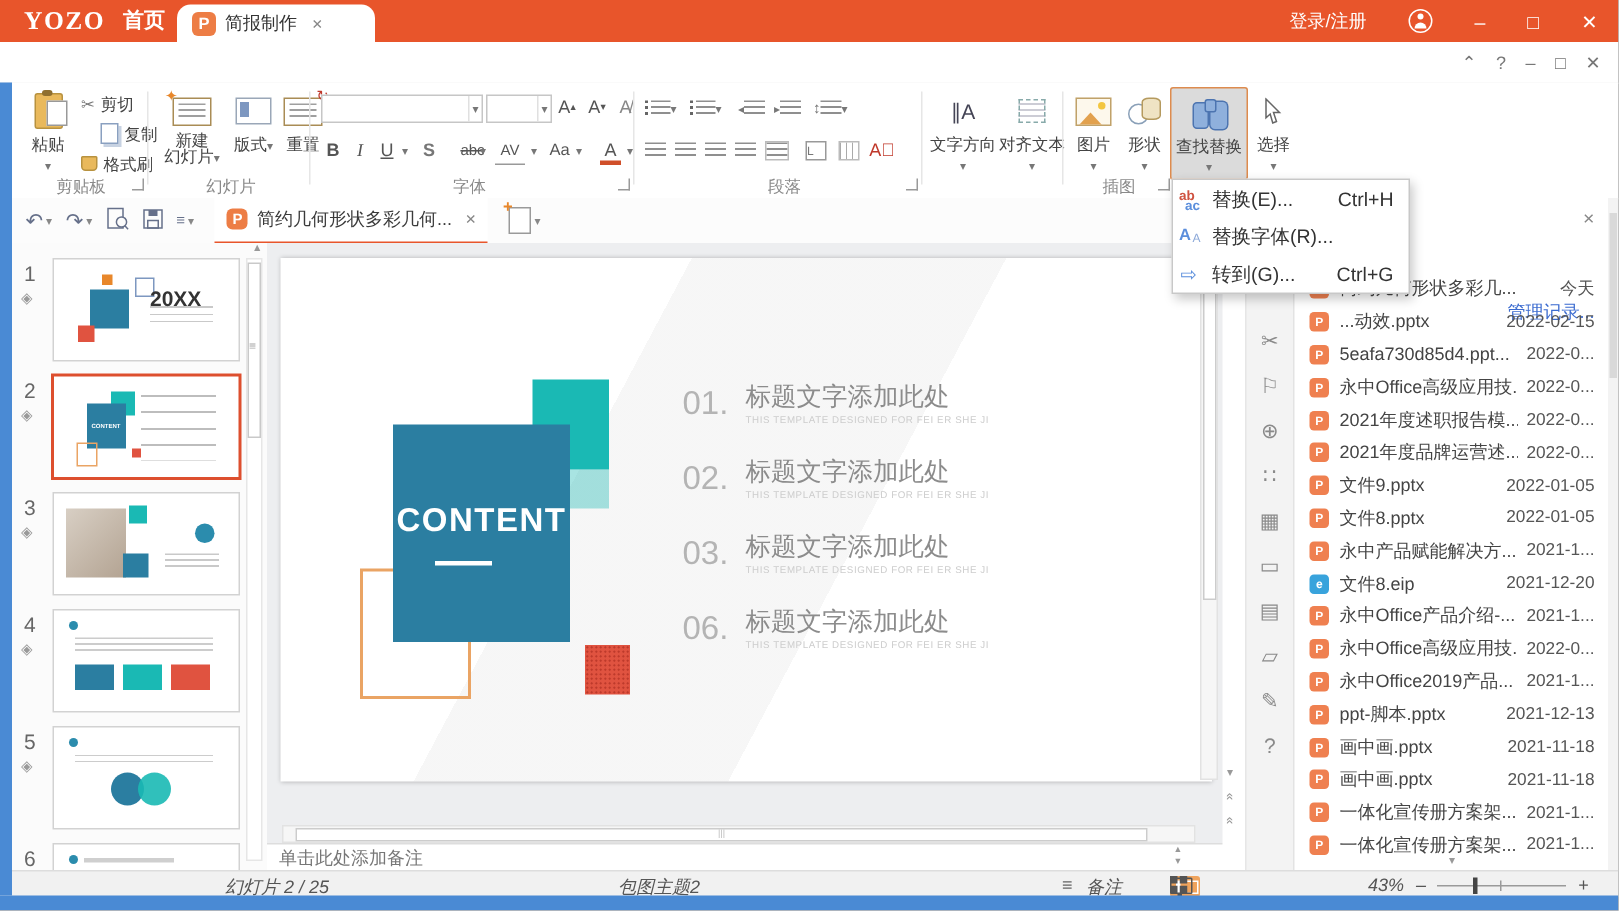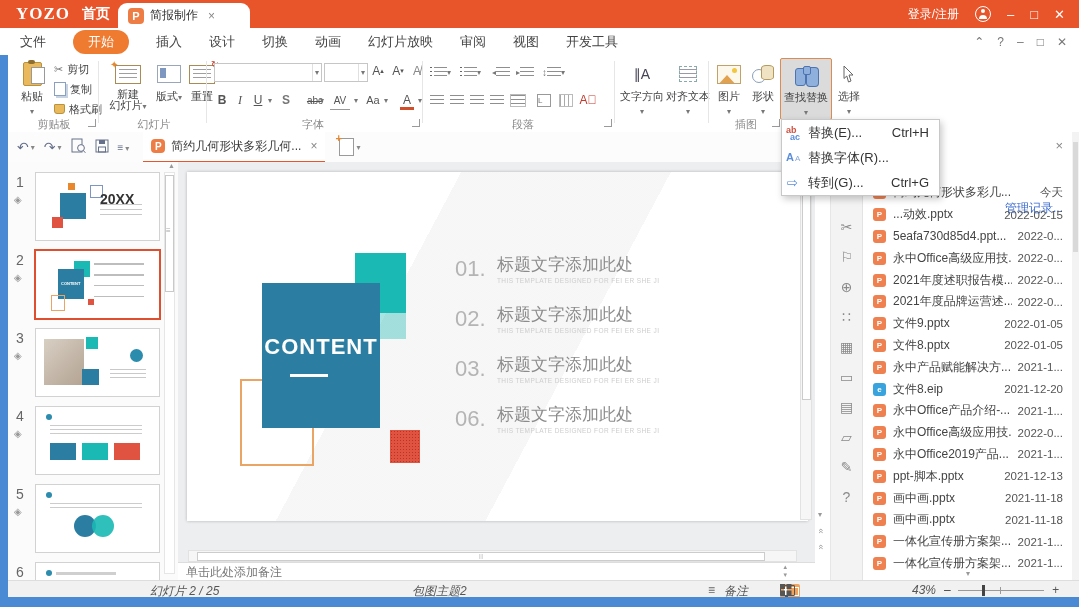--- a/index.html
+++ b/index.html
@@ -6,21 +6,21 @@
   .app{position:relative;width:1079px;height:607px;overflow:hidden;background:#fff;
        font-family:"Liberation Sans","DejaVu Sans",sans-serif;font-size:12px;color:#333;}
   
   .titlebar{position:absolute;left:0;top:0;right:0;height:28px;background:#e8552b;display:flex;align-items:center;}
   .logo{font-family:"Liberation Serif","DejaVu Serif",serif;font-weight:bold;color:#fff;font-size:17px;margin-left:16px;letter-spacing:1px;}
   .home-lbl{color:#fff;font-weight:bold;font-size:14px;margin-left:12px;}
   .doc-tab{position:absolute;left:118px;top:3px;height:25px;min-width:112px;background:#fff;border-radius:9px 9px 0 0;display:flex;align-items:center;padding:0 10px;}
   .picon{width:16px;height:16px;border-radius:4px;background:#ed7d45;color:#fff;font-weight:bold;font-size:11px;display:flex;align-items:center;justify-content:center;flex:0 0 auto;}
   .doc-tab .t-lbl{margin:0 10px 0 6px;color:#333;}
   .x-gray{color:#888;font-size:12px;}
-  .tb-right{margin-left:auto;display:flex;align-items:center;gap:16px;color:#fff;padding-right:14px;font-size:12px;}
+  .tb-right{margin-left:auto;display:flex;align-items:center;gap:28px;color:#fff;padding-right:14px;font-size:12px;}
   .avatar{width:14px;height:14px;border:1px solid #fff;border-radius:50%;position:relative;}
   .avatar::before{content:"";position:absolute;left:4.5px;top:2px;width:4px;height:4px;border-radius:50%;background:#fff;}
   .avatar::after{content:"";position:absolute;left:2.5px;top:7.5px;width:8px;height:4px;border-radius:4px 4px 0 0;background:#fff;}
   .winbtn{font-size:13px;line-height:1;}
   
   .menubar{position:absolute;left:0;top:28px;right:0;height:27px;background:#fff;border-bottom:1px solid #ececec;display:flex;align-items:center;}
   .menus{display:flex;align-items:center;gap:27px;padding-left:20px;}
   .menu-item{font-size:13px;color:#444;white-space:nowrap;}
   .menu-item.active{background:#ef7b31;color:#fff;padding:3px 15px;border-radius:12px;}
   .menu-right{position:absolute;right:12px;top:0;height:27px;display:flex;align-items:center;gap:13px;color:#777;font-size:12px;}
@@ -203,42 +203,20 @@
     <div class="tb-right">
       <span>登录/注册</span>
       <span class="avatar"></span>
       <span class="winbtn">–</span>
       <span class="winbtn">□</span>
       <span class="winbtn">✕</span>
     </div>
   </div>
 
   <div class="menubar">
-    <div class="menus">
-
-        <span class="menu-item">文件</span>
-
-        <span class="menu-item active">开始</span>
-
-        <span class="menu-item">插入</span>
-
-        <span class="menu-item">设计</span>
-
-        <span class="menu-item">切换</span>
-
-        <span class="menu-item">动画</span>
-
-        <span class="menu-item">幻灯片放映</span>
-
-        <span class="menu-item">审阅</span>
-
-        <span class="menu-item">视图</span>
-
-        <span class="menu-item">开发工具</span>
-      </div>
     <div class="menu-right">
       <span>⌃</span>
       <span>?</span>
       <span>–</span>
       <span>□</span>
       <span>✕</span>
     </div>
   </div>
 
   <div class="ribbon">
@@ -246,21 +224,21 @@
     <div class="bb" style="left:6px;width:36px;">
       <div class="ic">
           <span class="clipb"></span>
         </div>
       <div><span>粘贴</span></div><span class="caret">▾</span>
     </div>
     <div class="sb" style="left:46px;top:6px;">
       <span style="color:#777;">✂</span>
         <span>剪切</span>
     </div>
-    <div class="sb" style="left:46px;top:26px;">
+    <div class="sb" style="left:59px;top:26px;">
       <span style="width:10px;height:12px;border:1px solid #8aa0c0;background:#fff;box-shadow:2px 2px 0 #c7d2e2;"></span>
         <span>复制</span>
     </div>
     <div class="sb" style="left:46px;top:46px;">
       <span style="width:9px;height:8px;background:#e9b95c;border:1px solid #b8923f;border-radius:1px 1px 3px 3px;"></span>
         <span>格式刷</span>
     </div>
     <div class="grp-label" style="left:6px;width:80px;">剪贴板</div>
     <div class="dlaunch" style="left:80px;"></div>
     <div class="vsep" style="left:90px;"></div>

